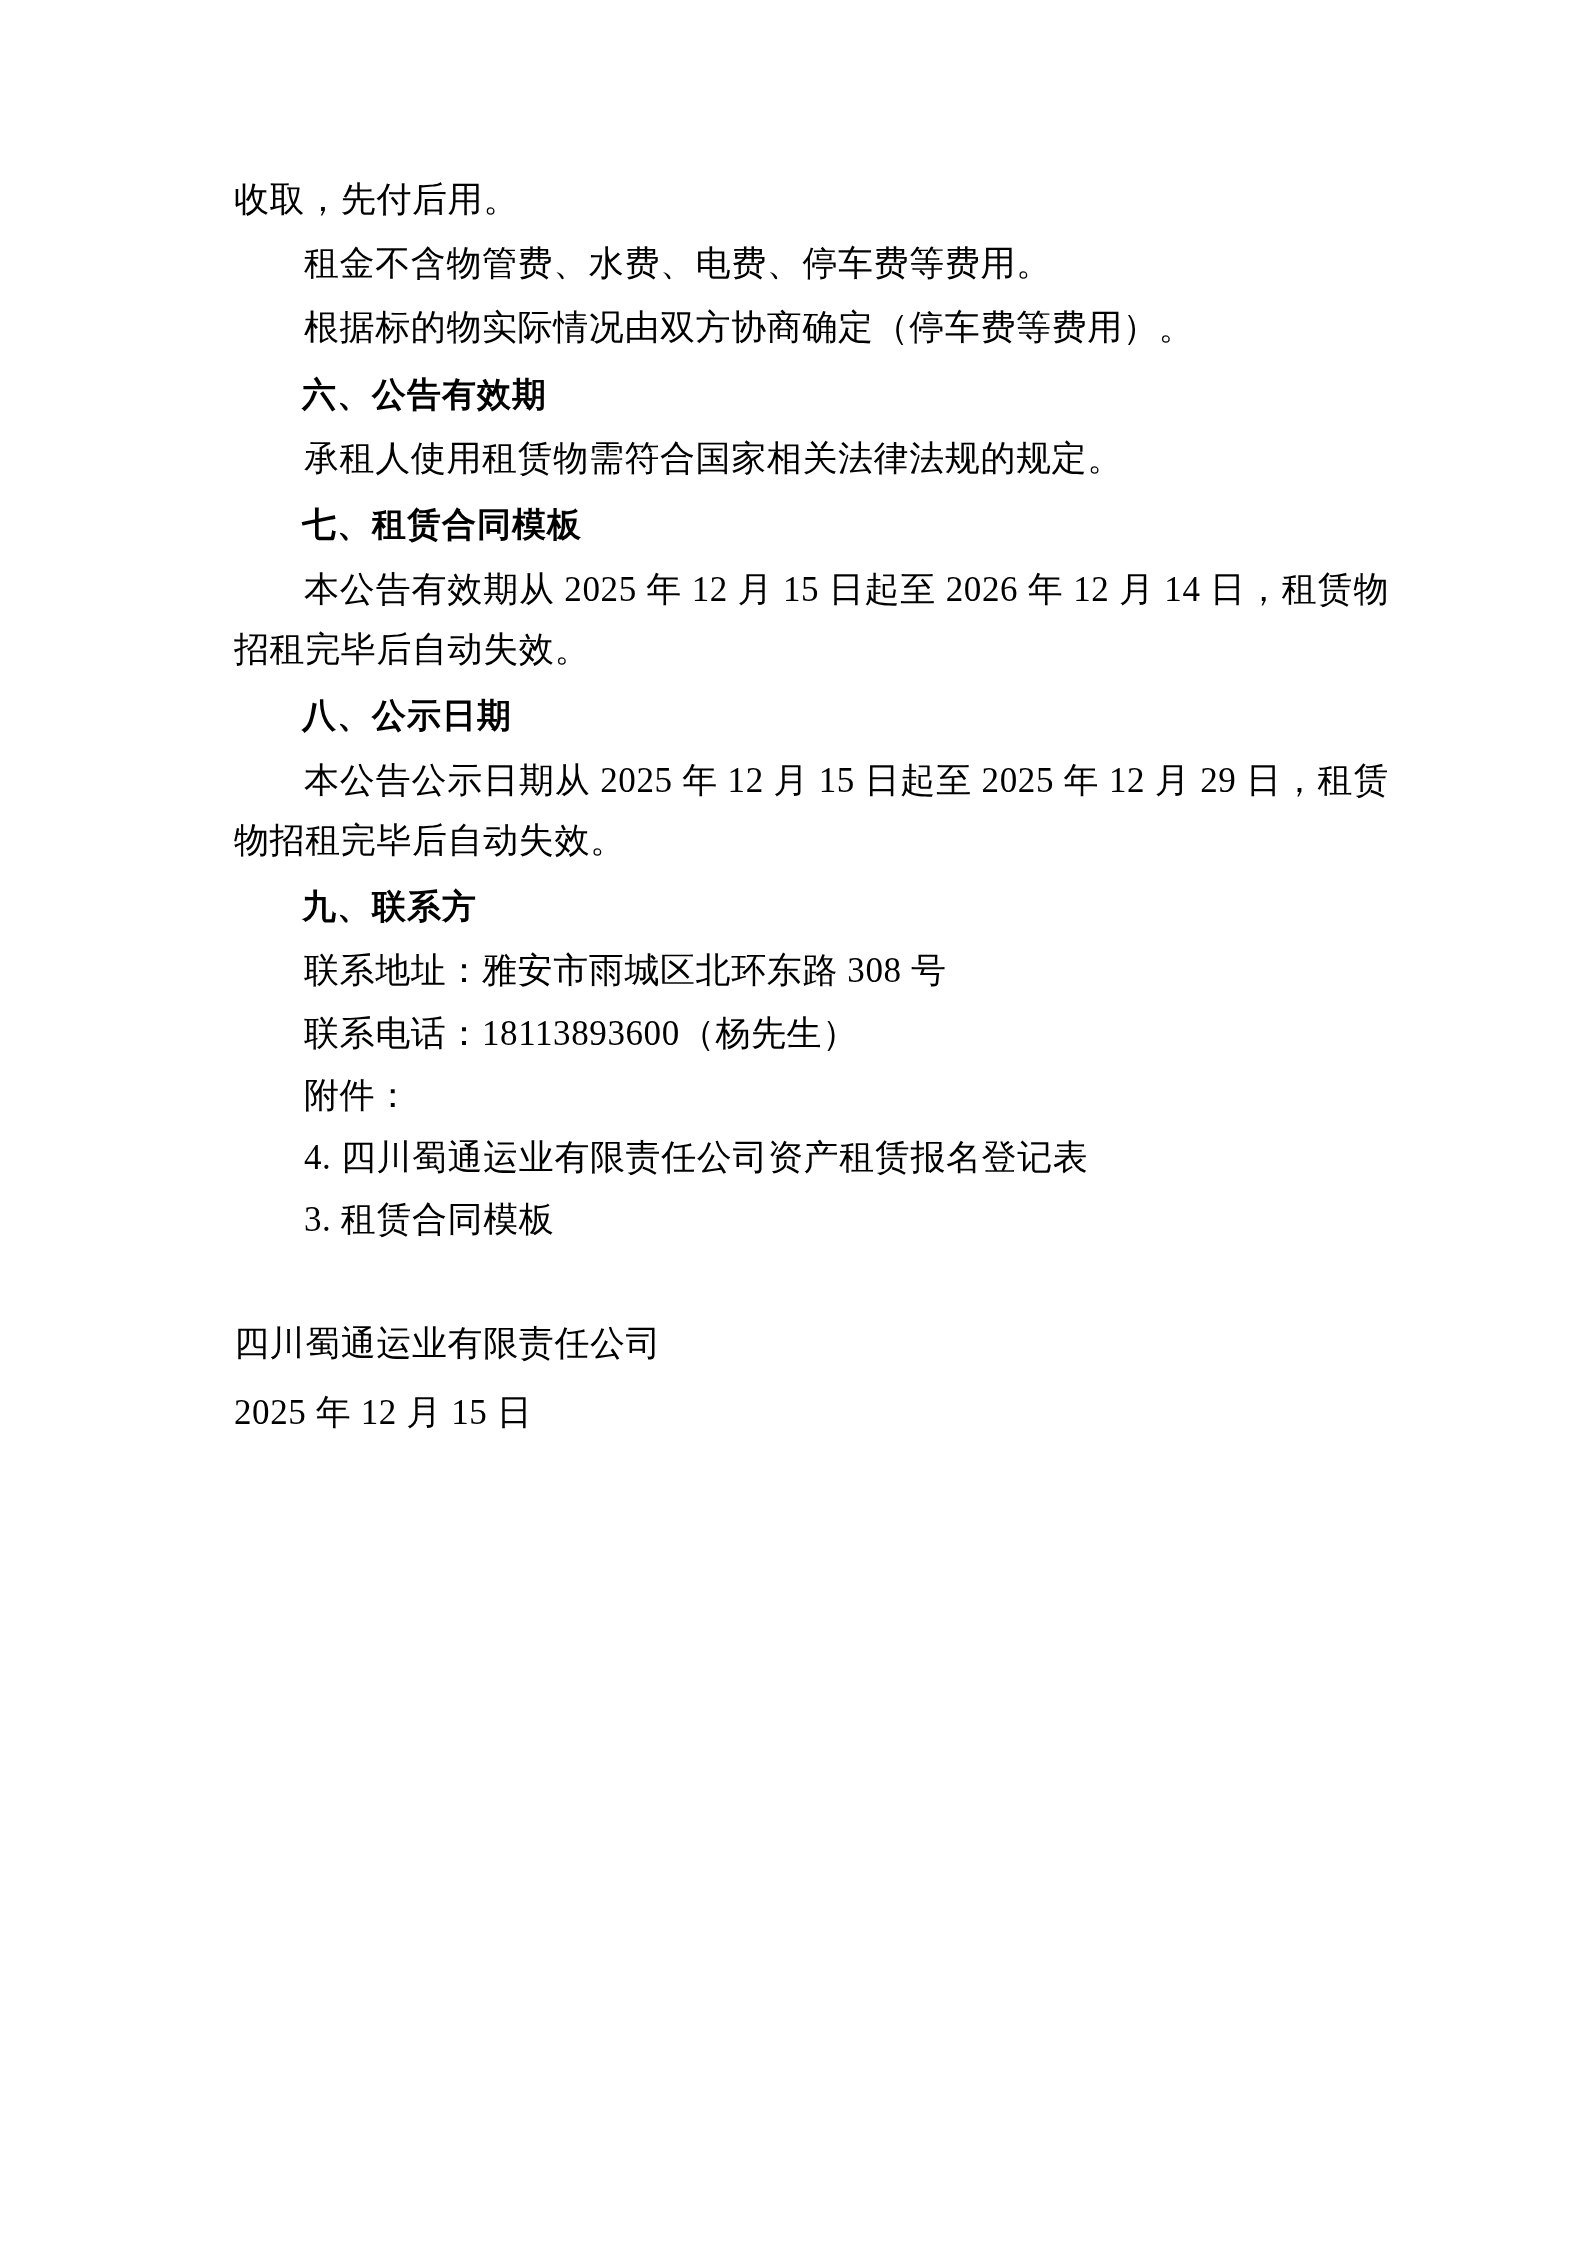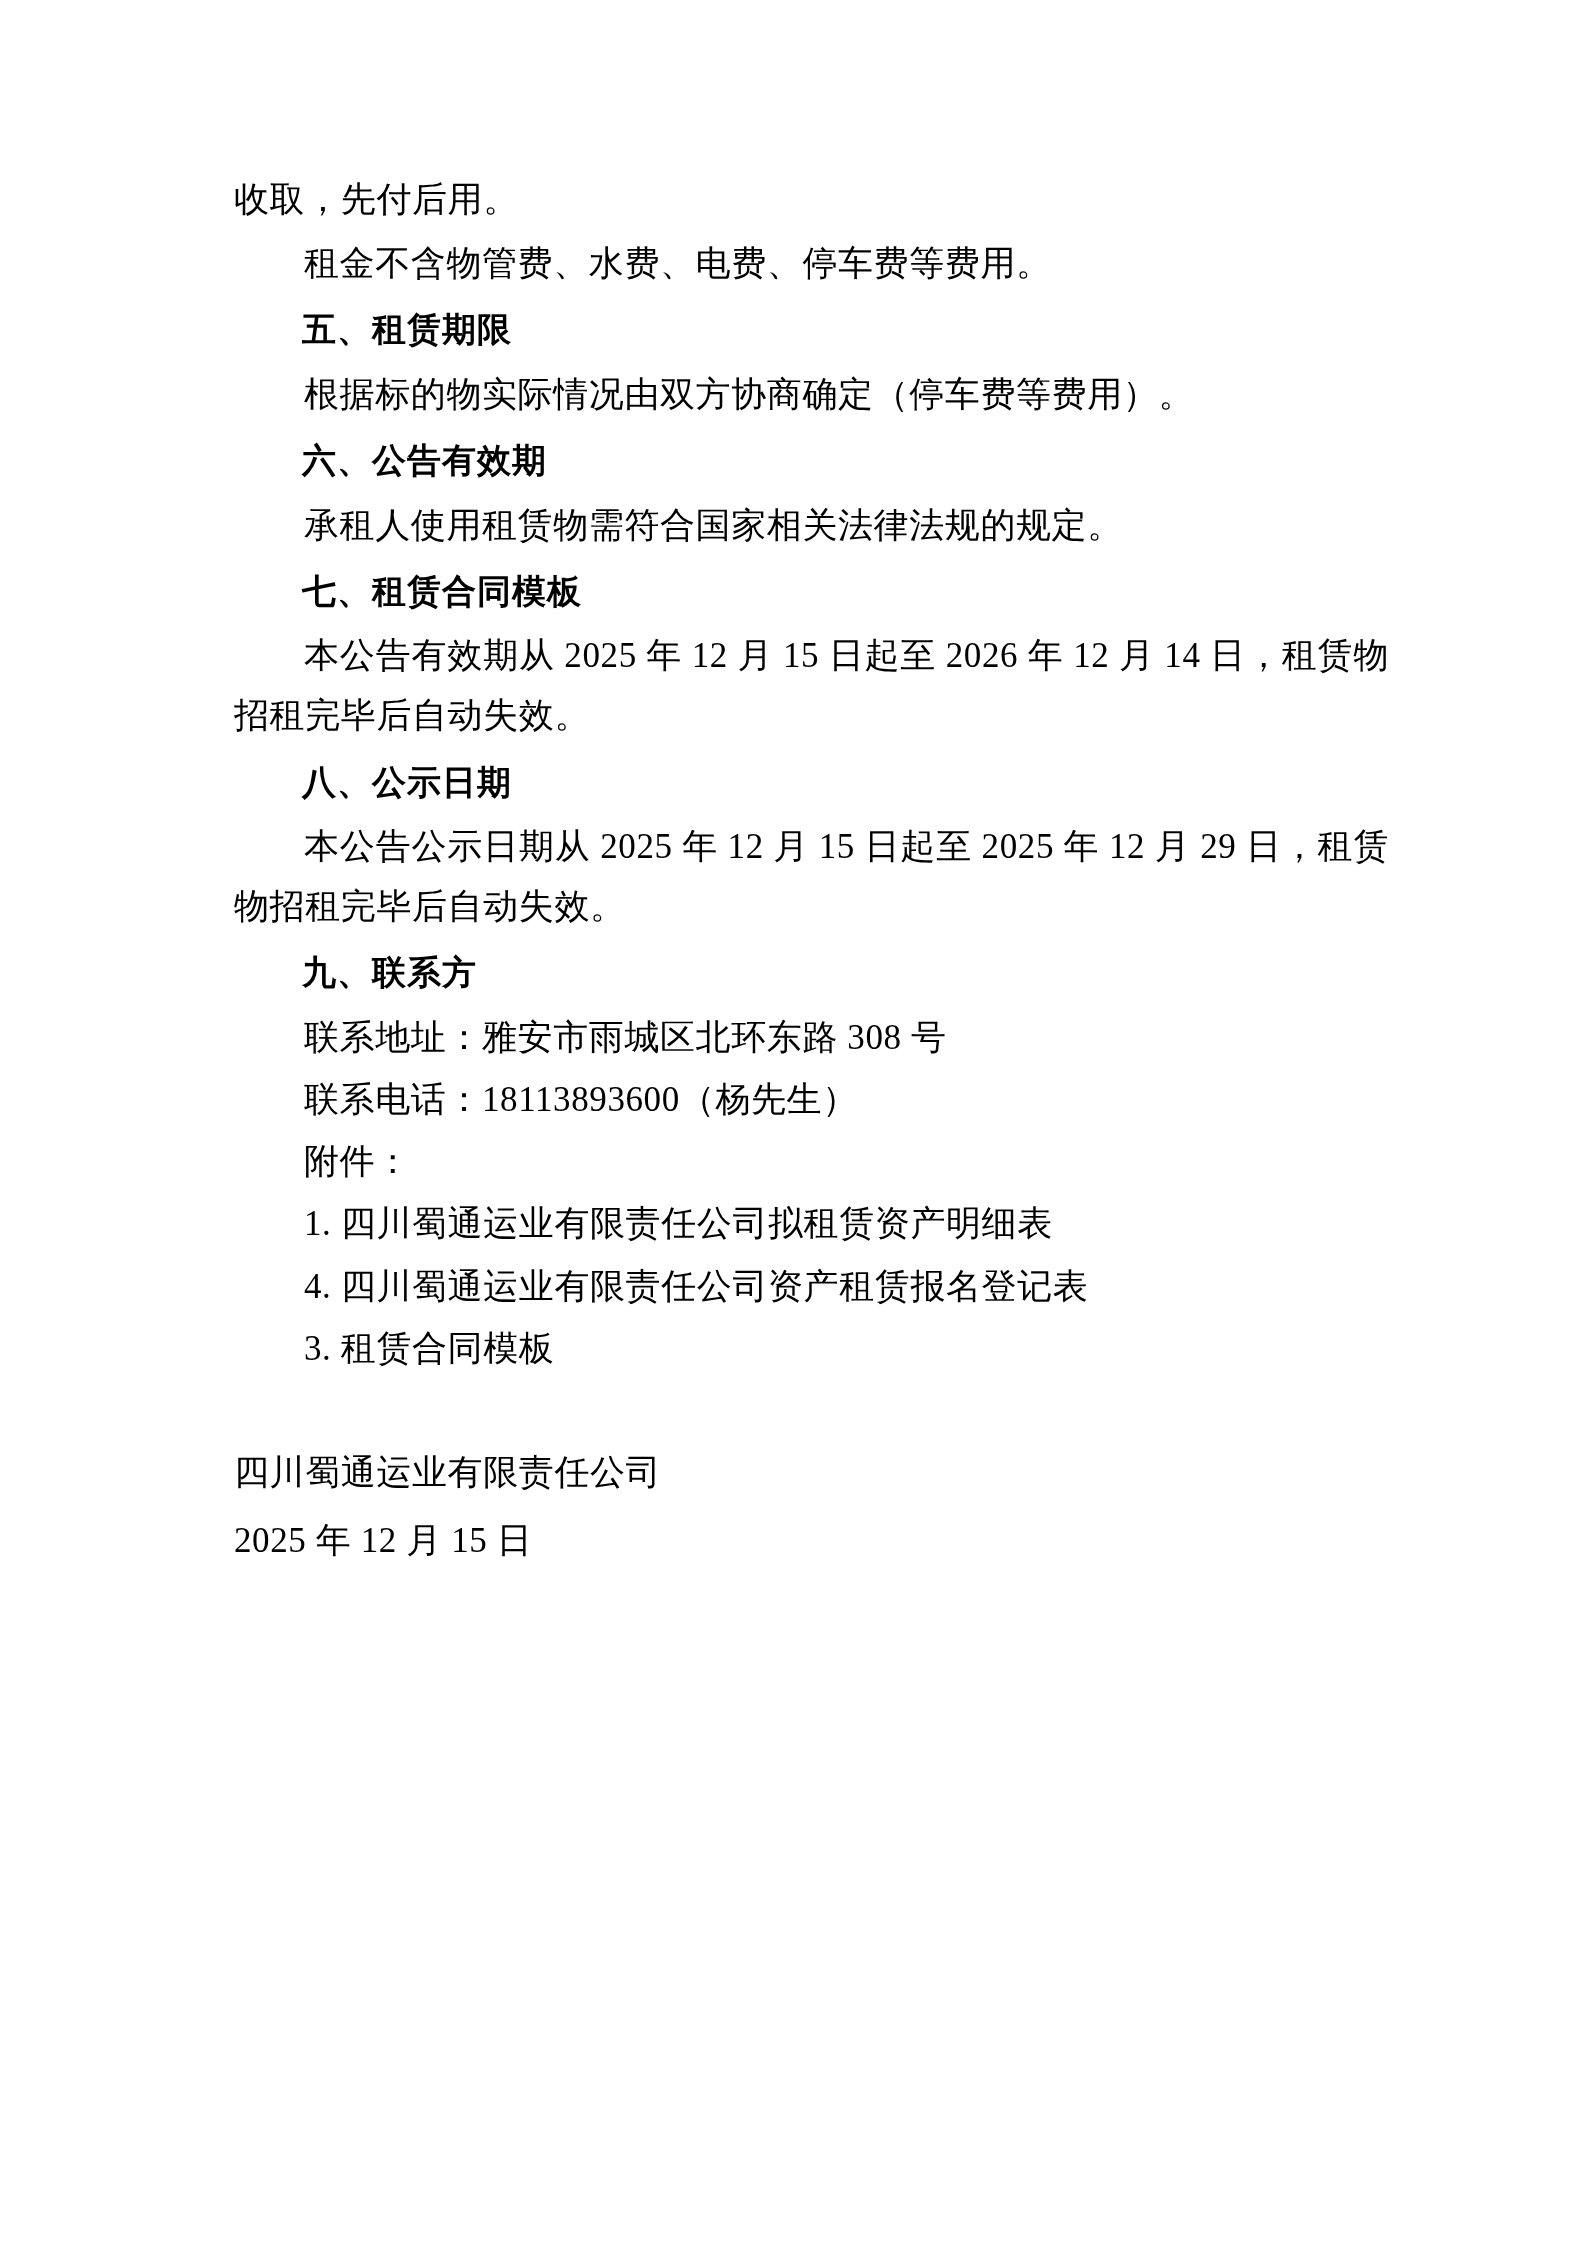--- a/index.html
+++ b/index.html
@@ -80,21 +80,20 @@
 </head>
 <body>
 
 <div class="page">
   <div class="doc-body">
 
     <p class="para-noindent">收取，先付后用。</p>
 
     <p class="para">租金不含物管费、水费、电费、停车费等费用。</p>
 
-    <p class="heading">五、租赁期限</p>
 
     <p class="para">根据标的物实际情况由双方协商确定（停车费等费用）。</p>
 
     <p class="heading">六、公告有效期</p>
 
     <p class="para">承租人使用租赁物需符合国家相关法律法规的规定。</p>
 
     <p class="heading">七、租赁合同模板</p>
 
     <p class="para">本公告有效期从 2025 年 12 月 15 日起至 2026 年 12 月 14 日，租赁物招租完毕后自动失效。</p>
@@ -104,21 +103,20 @@
     <p class="para">本公告公示日期从 2025 年 12 月 15 日起至 2025 年 12 月 29 日，租赁物招租完毕后自动失效。</p>
 
     <p class="heading">九、联系方</p>
 
     <p class="contact-line">联系地址：雅安市雨城区北环东路 308 号</p>
 
     <p class="contact-line">联系电话：18113893600（杨先生）</p>
 
     <p class="attach-label">附件：</p>
 
-    <p class="attach-item">1. 四川蜀通运业有限责任公司拟租赁资产明细表</p>
 
     <p class="attach-item">4. 四川蜀通运业有限责任公司资产租赁报名登记表</p>
 
     <p class="attach-item">3. 租赁合同模板</p>
 
     <div class="signature-block">
       <p class="sig-line">四川蜀通运业有限责任公司</p>
       <p class="sig-line sig-date">2025 年 12 月 15 日</p>
     </div>
 

